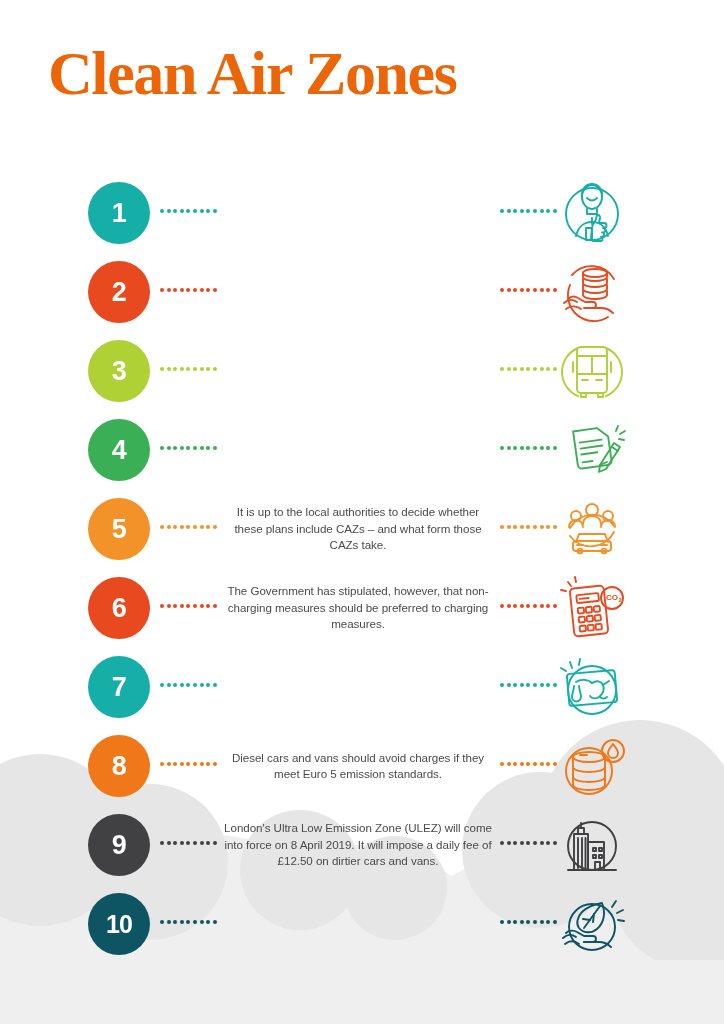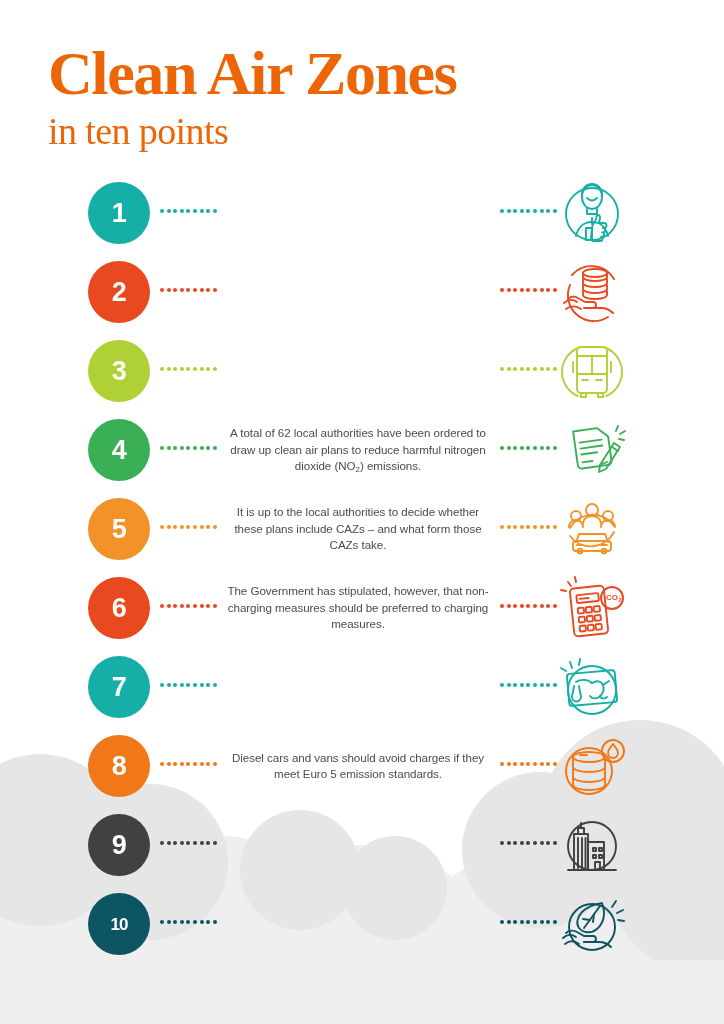--- a/index.html
+++ b/index.html
@@ -77,21 +77,21 @@
     border-radius: 50%;
     display: flex;
     align-items: center;
     justify-content: center;
     color: #ffffff;
     font-size: 27px;
     font-weight: bold;
     letter-spacing: -0.5px;
     line-height: 1;
   }
-  .badge.wide { font-size: 17px; letter-spacing: -1px; }
+  .badge.wide { font-size: 25px; letter-spacing: -1px; }
 
   .dots-left {
     position: absolute;
     left: 160px;
     top: 31px;
     width: 58px;
     height: 8px;
   }
   .dots-right {
     position: absolute;
@@ -153,21 +153,20 @@
         <circle cx="540" cy="850" r="78" fill="#E6E6E6"></circle>
         <circle cx="700" cy="880" r="92" fill="#E6E6E6"></circle>
         <circle cx="300" cy="870" r="60" fill="#E6E6E6"></circle>
         <circle cx="395" cy="888" r="52" fill="#E6E6E6"></circle>
         <rect x="0" y="960" width="724" height="64" fill="#EFEFEF"></rect>
       </g>
   </svg>
 
   <div id="header">
     <div id="title" style="color: rgb(236, 102, 8);">Clean Air Zones</div>
-    <div id="subtitle" style="color: rgb(236, 102, 8);">in ten points</div>
   </div>
 
   <div id="list">
       <div class="row">
         <div class="badge" style="background: rgb(22, 175, 168);">1</div>
         <div class="dots-left">
           <i style="background: rgb(22, 175, 168); left: 0px;"></i>
           <i style="background: rgb(22, 175, 168); left: 6.6px;"></i>
           <i style="background: rgb(22, 175, 168); left: 13.2px;"></i>
           <i style="background: rgb(22, 175, 168); left: 19.8px;"></i>
@@ -299,23 +298,20 @@
         <div class="dots-right">
           <i style="background: rgb(58, 175, 85); left: 0px;"></i>
           <i style="background: rgb(58, 175, 85); left: 6.6px;"></i>
           <i style="background: rgb(58, 175, 85); left: 13.2px;"></i>
           <i style="background: rgb(58, 175, 85); left: 19.8px;"></i>
           <i style="background: rgb(58, 175, 85); left: 26.4px;"></i>
           <i style="background: rgb(58, 175, 85); left: 33px;"></i>
           <i style="background: rgb(58, 175, 85); left: 39.6px;"></i>
           <i style="background: rgb(58, 175, 85); left: 46.2px;"></i>
           <i style="background: rgb(58, 175, 85); left: 52.8px;"></i>
-        </div>
-        <div class="text">
-          <span>A total of 62 local authorities have been ordered to draw up clean air plans to reduce harmful nitrogen dioxide (NO<sub>2</sub>) emissions.</span>
         </div>
         <div class="icon" style="color: rgb(58, 175, 85);">
           <svg viewBox="0 0 72 72" xmlns="http://www.w3.org/2000/svg" fill="none" stroke="currentColor" stroke-width="1.9" stroke-linecap="round" stroke-linejoin="round">
             <path d="M20 14h24l10 10v24a4 4 0 0 1-4 4H24a4 4 0 0 1-4-4z" transform="rotate(-8 36 36)"></path>
             <path d="M25 26h22" transform="rotate(-8 36 36)"></path>
             <path d="M25 32h22" transform="rotate(-8 36 36)"></path>
             <path d="M25 38h16" transform="rotate(-8 36 36)"></path>
             <path d="M25 46h10" transform="rotate(-8 36 36)"></path>
             <path d="M44 50l14-22 6 4-14 22-7 3z"></path>
             <path d="M44 50l7-3"></path>
@@ -519,20 +515,23 @@
           <i style="background: rgb(65, 64, 66); left: 0px;"></i>
           <i style="background: rgb(65, 64, 66); left: 6.6px;"></i>
           <i style="background: rgb(65, 64, 66); left: 13.2px;"></i>
           <i style="background: rgb(65, 64, 66); left: 19.8px;"></i>
           <i style="background: rgb(65, 64, 66); left: 26.4px;"></i>
           <i style="background: rgb(65, 64, 66); left: 33px;"></i>
           <i style="background: rgb(65, 64, 66); left: 39.6px;"></i>
           <i style="background: rgb(65, 64, 66); left: 46.2px;"></i>
           <i style="background: rgb(65, 64, 66); left: 52.8px;"></i>
         </div>
+        <div class="text">
+          <span>London's Ultra Low Emission Zone (ULEZ) will come into force on 8 April 2019. It will impose a daily fee of £12.50 on dirtier cars and vans.</span>
+        </div>
         <div class="icon" style="color: rgb(65, 64, 66);">
           <svg viewBox="0 0 72 72" xmlns="http://www.w3.org/2000/svg" fill="none" stroke="currentColor" stroke-width="1.9" stroke-linecap="round" stroke-linejoin="round">
             <circle cx="36" cy="36" r="24"></circle>
             <path d="M18 60V24h14v36"></path>
             <path d="M32 60V32h16v28"></path>
             <path d="M22 24v-6h6v6"></path>
             <path d="M25 18v-5"></path>
             <path d="M22 28v30"></path>
             <path d="M26 28v30"></path>
             <path d="M29.5 28v30"></path>

